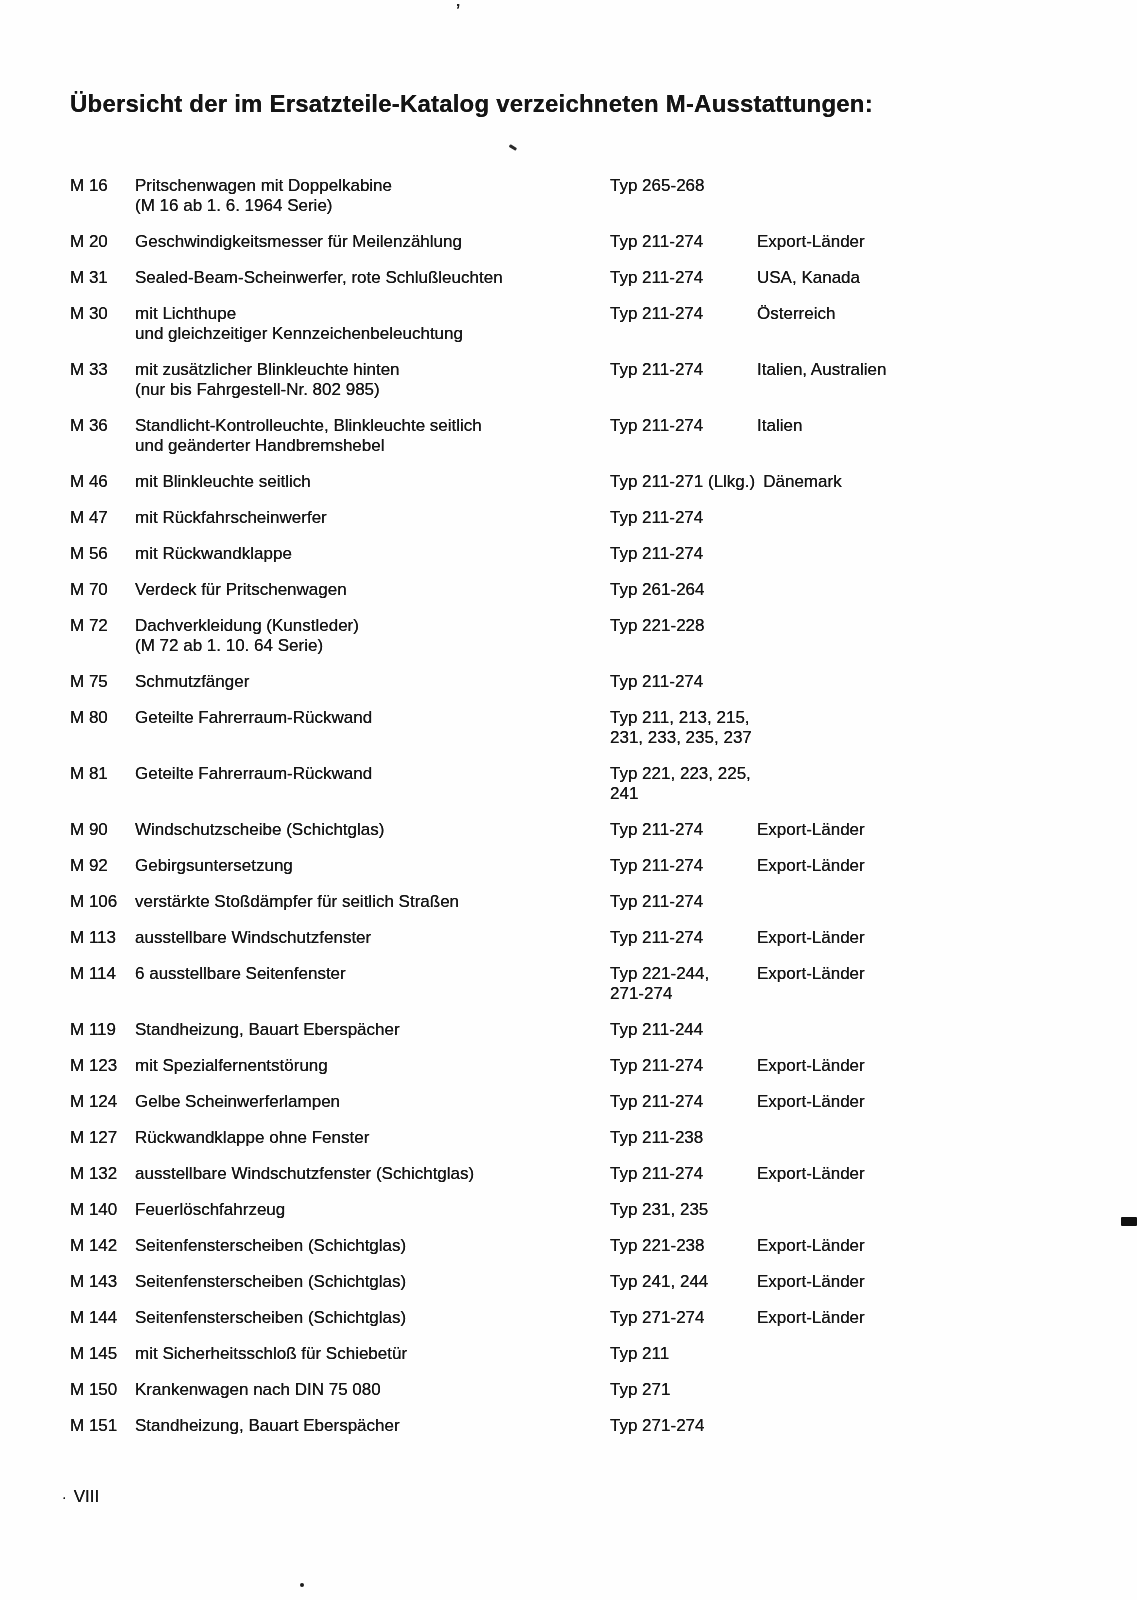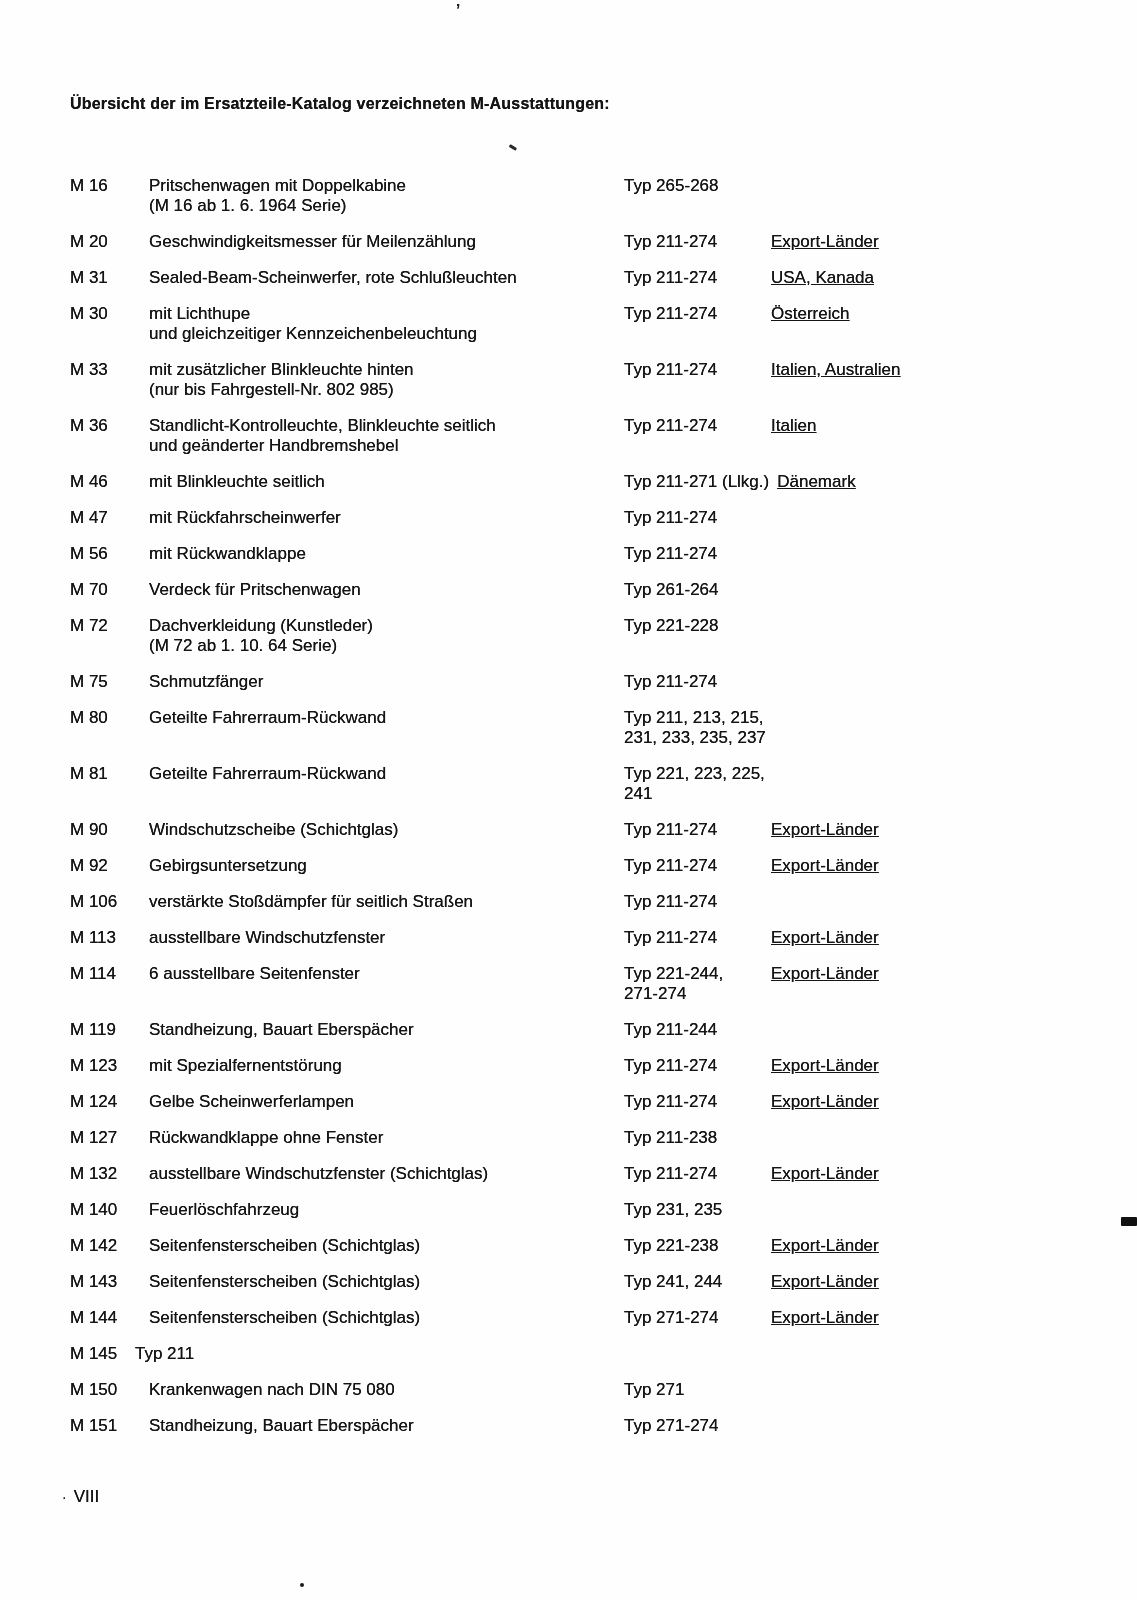--- a/index.html
+++ b/index.html
@@ -17,21 +17,21 @@
     color: #151515;
     text-shadow: 0 0 0.4px #151515; 
   }
   .content {
     position: absolute;
     left: 70px;
     top: 92px;
     right: 40px;
   }
   .title {
-    font-size: 16px;
+    font-size: 24px;
     line-height: 24px;
     font-weight: 700;
     letter-spacing: 0.2px;
     margin: 0 0 60px 0;
     white-space: nowrap;
   }
   .rows {
     display: flex;
     flex-direction: column;
     gap: 16px;
@@ -44,33 +44,31 @@
     font-weight: 400;
   }
   .col-code {
     flex: 0 0 65px;
     white-space: nowrap;
   }
   .col-desc {
     flex: 0 0 475px;
     padding-right: 12px;
     box-sizing: border-box;
-    margin-left: 14px;
   }
   .col-typ {
     flex: 0 0 auto;
     min-width: 147px;
     padding-right: 8px;
     box-sizing: border-box;
     white-space: nowrap;
   }
   .col-country {
     flex: 0 1 auto;
     white-space: nowrap;
-    text-decoration: underline;
   }
   .footer {
     position: absolute;
     left: 62px;
     top: 1487px;
     font-size: 17px;
     line-height: 20px;
     display: flex;
     align-items: center;
     gap: 7px;
@@ -439,20 +437,23 @@
             <div>Seitenfensterscheiben (Schichtglas)</div>
           </div>
     <div class="col-typ">
             <div>Typ 271-274</div>
           </div>
     <div class="col-country">Export-Länder</div>
   </div>
 
   <div class="row">
     <div class="col-code">M 145</div>
+    <div class="col-desc">
+            <div>mit Sicherheitsschloß für Schiebetür</div>
+          </div>
     <div class="col-typ">
             <div>Typ 211</div>
           </div>
     <div class="col-country"></div>
   </div>
 
   <div class="row">
     <div class="col-code">M 150</div>
     <div class="col-desc">
             <div>Krankenwagen nach DIN 75 080</div>

